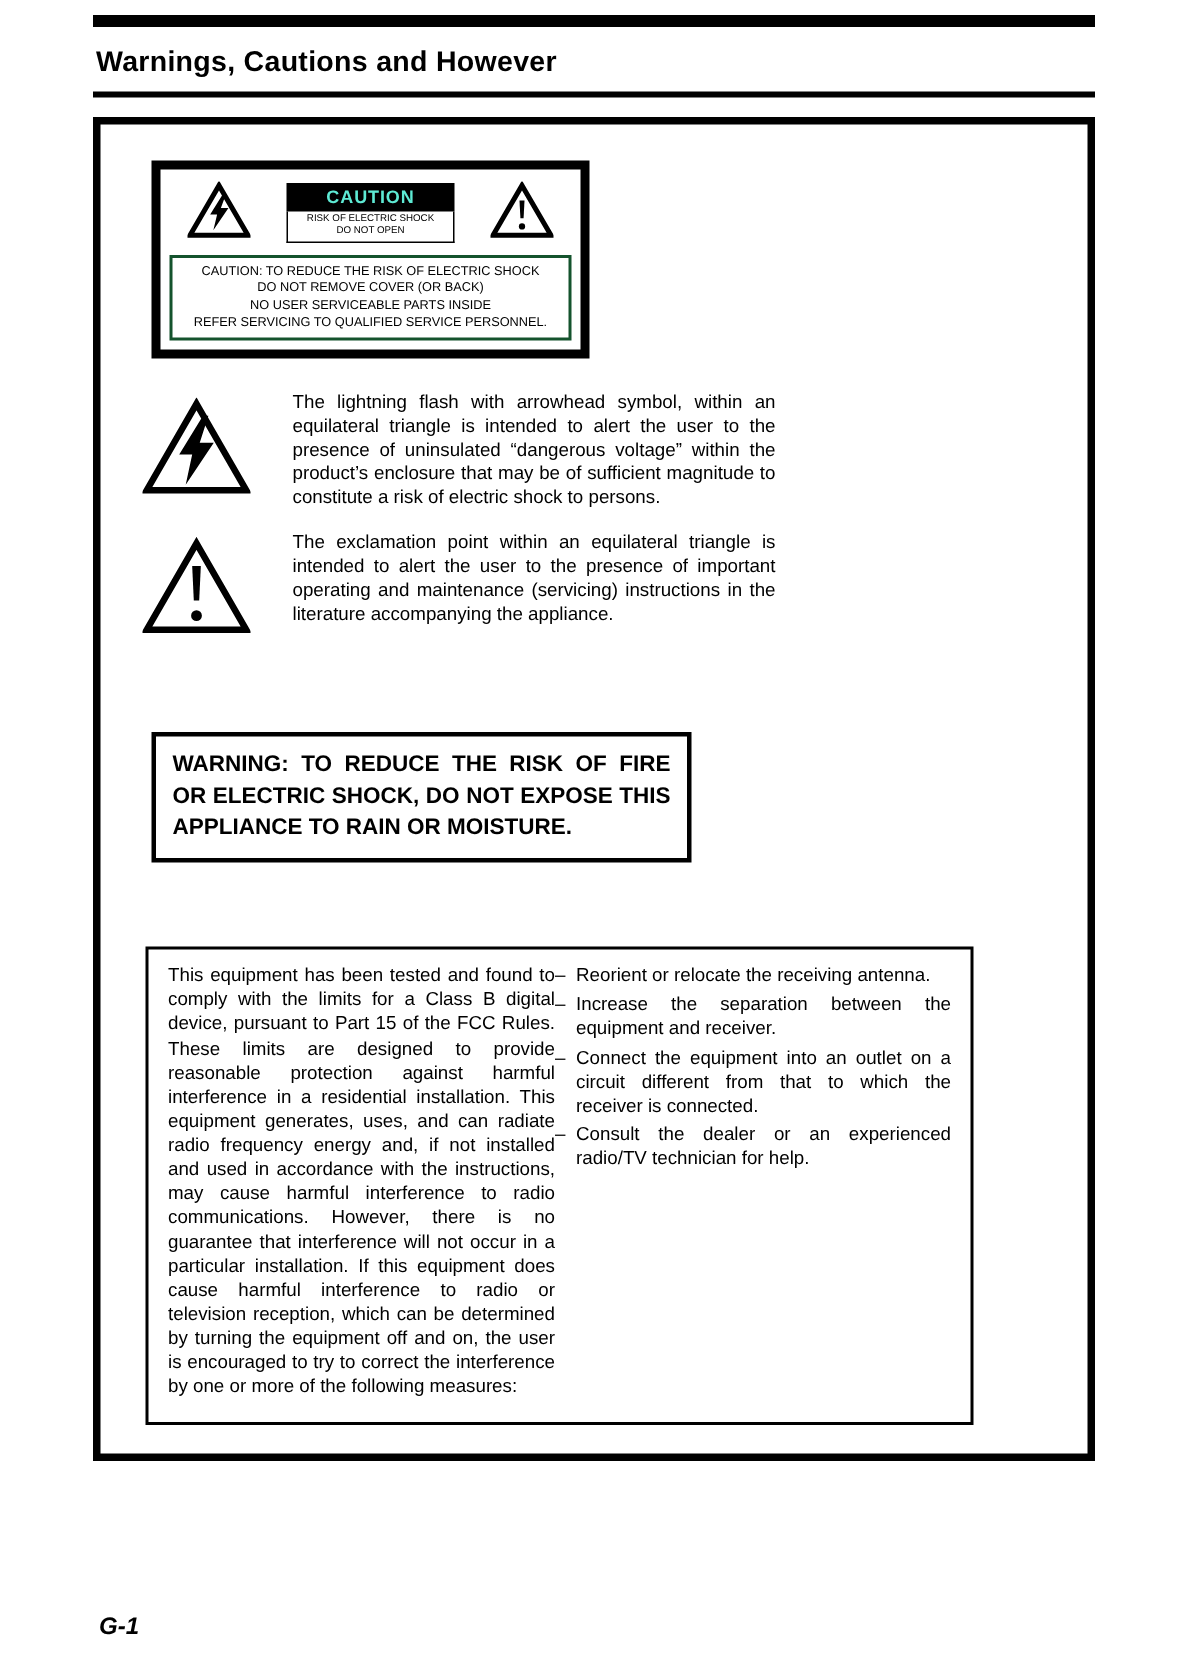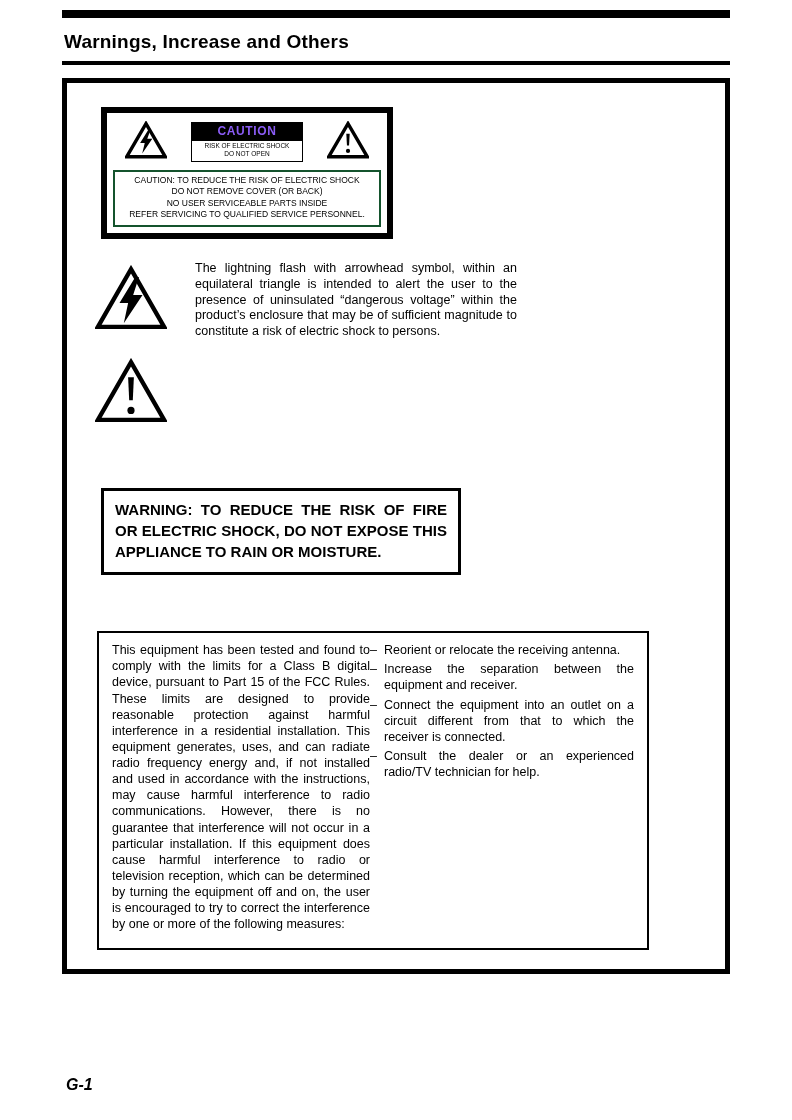--- a/index.html
+++ b/index.html
@@ -42,21 +42,21 @@
   .cl-top {
     display: flex;
     align-items: flex-start;
     justify-content: space-between;
     padding: 0 12px;
   }
   .tri-small { width: 42px; height: 38px; display: block; }
   .cl-center { display: flex; flex-direction: column; align-items: center; margin-top: 1px; }
   .caution-bar {
     background: #000;
-    color: #8b5cf6;
+    color: #5eead4;
     font-weight: bold;
     font-size: 12px;
     letter-spacing: 0.6px;
     padding: 2px 27px 3px 27px;
     text-align: center;
   }
   .risk-box {
     border: 1px solid #000;
     border-top: none;
     padding: 1px 5px 2px 5px;
@@ -127,21 +127,21 @@
     font-style: italic;
   }
 </style>
 </head>
 <body>
 
 <div class="page">
 
   <div class="top-bar"></div>
 
-  <div class="page-title">Warnings, Increase and Others</div>
+  <div class="page-title">Warnings, Cautions and However</div>
   <div class="title-rule"></div>
 
   <div class="outer-box">
 
     <div class="caution-label">
       <div class="cl-top">
         <span>
           <svg class="tri-small" viewBox="0 0 100 90" aria-hidden="true">
             <polygon points="50,6 96,85 4,85" fill="none" stroke="#000" stroke-width="8"></polygon>
             <path d="M56 20 L36 52 L47 52 L41 77 L65 42 L53 42 L61 20 Z" fill="#000"></path>
@@ -181,20 +181,21 @@
     </div>
 
     <div class="symbol-row second">
       <span>
         <svg class="tri-large" viewBox="0 0 100 90" aria-hidden="true">
           <polygon points="50,5 96,85 4,85" fill="none" stroke="#000" stroke-width="6"></polygon>
           <path d="M46 26 h8 l-1.5 32 h-5 Z" fill="#000"></path>
           <circle cx="50" cy="72" r="5" fill="#000"></circle>
         </svg>
       </span>
+      <div class="symbol-text">The exclamation point within an equilateral triangle is intended to alert the user to the presence of important operating and maintenance (servicing) instructions in the literature accompanying the appliance.</div>
     </div>
 
     <div class="warning-box">WARNING: TO REDUCE THE RISK OF FIRE OR ELECTRIC SHOCK, DO NOT EXPOSE THIS APPLIANCE TO RAIN OR MOISTURE.</div>
 
     <div class="usa-box">
       <div class="usa-cols">
         <div class="usa-left">This equipment has been tested and found to comply with the limits for a Class B digital device, pursuant to Part 15 of the FCC Rules. These limits are designed to provide reasonable protection against harmful interference in a residential installation. This equipment generates, uses, and can radiate radio frequency energy and, if not installed and used in accordance with the instructions, may cause harmful interference to radio communications. However, there is no guarantee that interference will not occur in a particular installation. If this equipment does cause harmful interference to radio or television reception, which can be determined by turning the equipment off and on, the user is encouraged to try to correct the interference by one or more of the following measures:</div>
         <div class="usa-right">
           <div class="usa-item">
             <span class="usa-dash">–</span>

